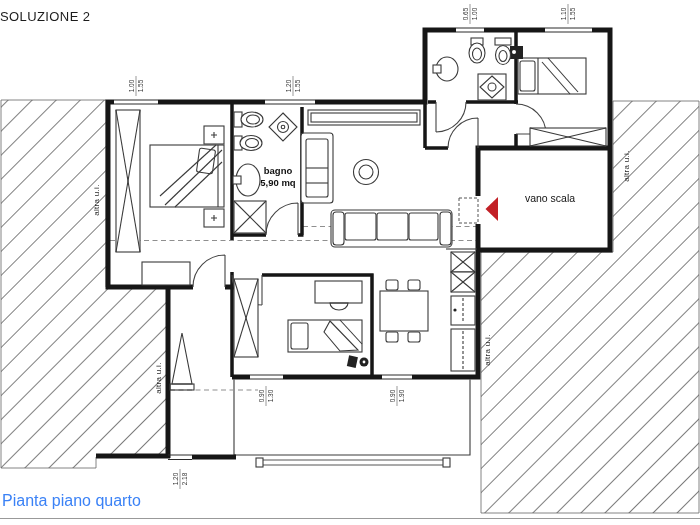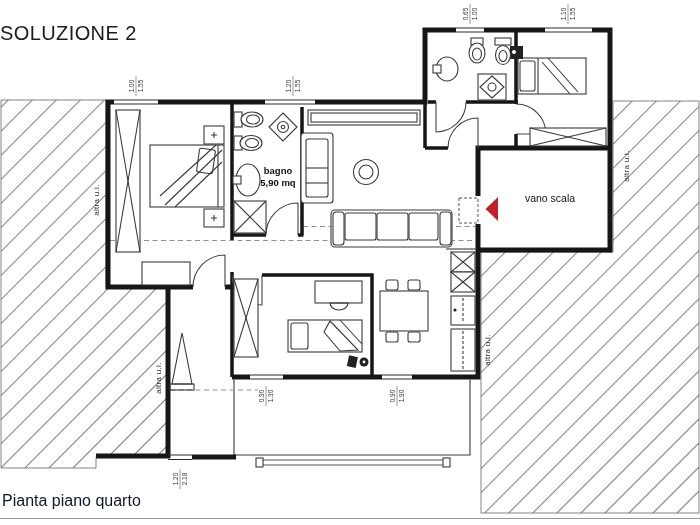--- a/index.html
+++ b/index.html
@@ -1,19 +1,19 @@
 <!DOCTYPE html>
 <html><head>
 <meta charset="utf-8">
 <style>
   html,body{margin:0;padding:0;background:#fff;}
   .sheet{position:relative;width:700px;height:525px;background:#fff;overflow:hidden;
          font-family:"Liberation Sans",sans-serif;}
-  .title{position:absolute;left:0px;top:22px;font-size:20px;color:#1c1c1c;letter-spacing:.4px;}
-  .caption{position:absolute;left:2px;top:492px;font-size:16px;color:#0f172a;}
+  .title{position:absolute;left:0px;top:9px;font-size:13px;color:#1c1c1c;letter-spacing:.4px;}
+  .caption{position:absolute;left:2px;top:492px;font-size:16px;color:#3b82f6;}
   svg{position:absolute;left:0;top:0;}
   svg text{font-family:"Liberation Sans",sans-serif;}
   .wall-outer{stroke:#161616;stroke-width:5;fill:none;}
   .wall-inner{stroke:#161616;stroke-width:3.5;fill:none;}
   .thin{stroke:#3a3a3a;stroke-width:1.1;fill:#fff;}
   .thin-n{stroke:#3a3a3a;stroke-width:1.1;fill:none;}
   .winline{stroke:#2a2a2a;stroke-width:1;fill:none;}
   .arc{stroke:#444;stroke-width:1.1;fill:none;}
   .dash{stroke:#8f8f8f;stroke-width:1.1;fill:none;stroke-dasharray:5 3.5;}
   .dimtext{font-size:6.5px;fill:#333;}

